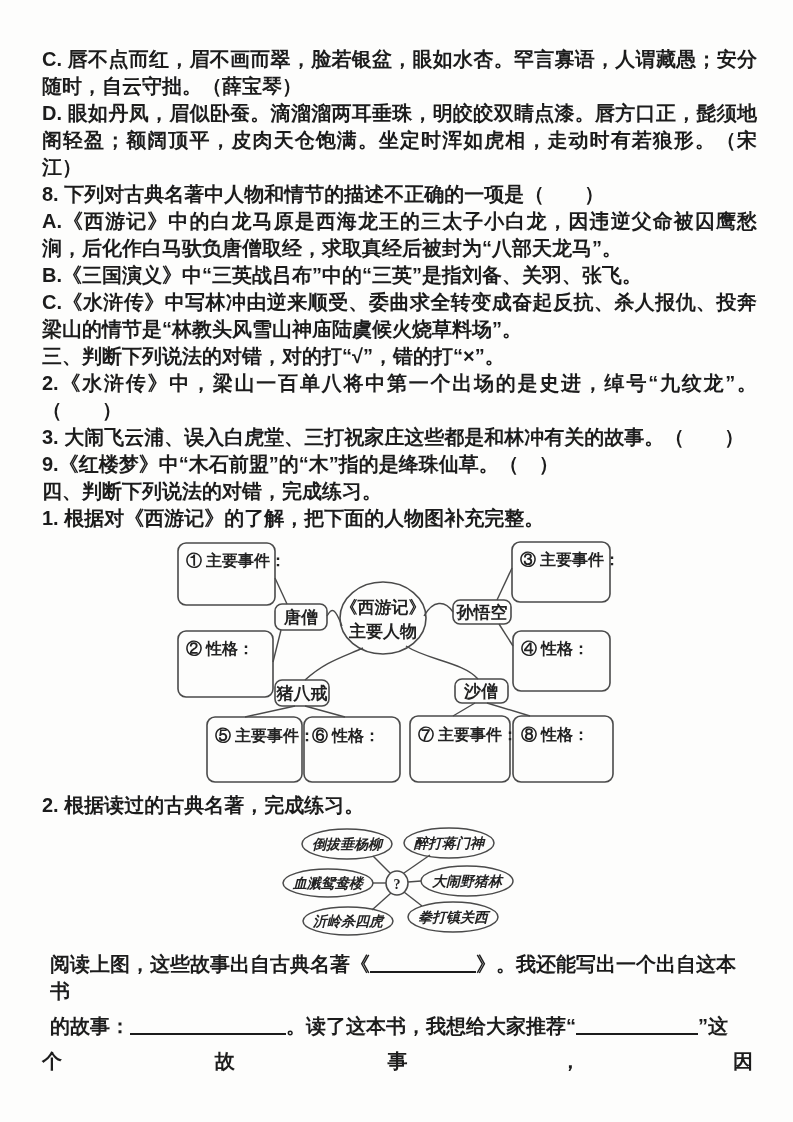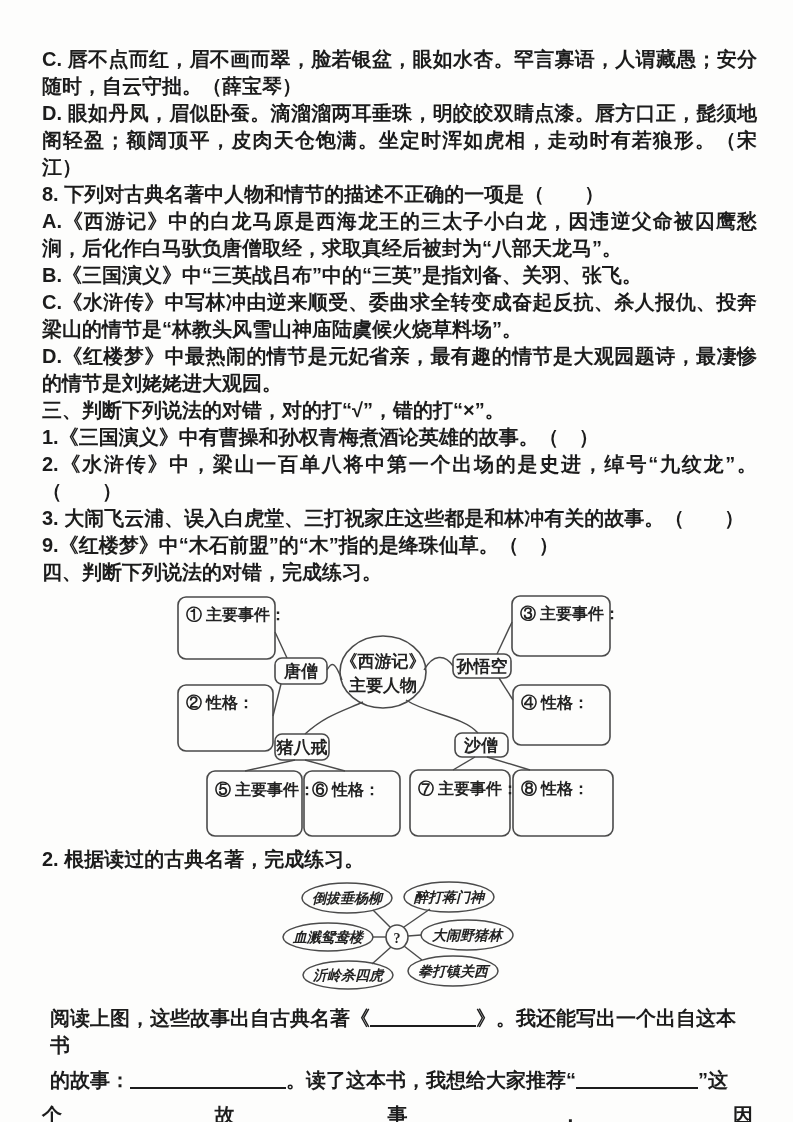--- a/index.html
+++ b/index.html
@@ -51,27 +51,26 @@
 <body>
 
 <div class="page">
   <div class="text-flow">
     <p>C. 唇不点而红，眉不画而翠，脸若银盆，眼如水杏。罕言寡语，人谓藏愚；安分随时，自云守拙。（薛宝琴）</p>
     <p>D. 眼如丹凤，眉似卧蚕。滴溜溜两耳垂珠，明皎皎双睛点漆。唇方口正，髭须地阁轻盈；额阔顶平，皮肉天仓饱满。坐定时浑如虎相，走动时有若狼形。（宋江）</p>
     <p>8. 下列对古典名著中人物和情节的描述不正确的一项是（　　）</p>
     <p>A.《西游记》中的白龙马原是西海龙王的三太子小白龙，因违逆父命被囚鹰愁涧，后化作白马驮负唐僧取经，求取真经后被封为“八部天龙马”。</p>
     <p>B.《三国演义》中“三英战吕布”中的“三英”是指刘备、关羽、张飞。</p>
     <p>C.《水浒传》中写林冲由逆来顺受、委曲求全转变成奋起反抗、杀人报仇、投奔梁山的情节是“林教头风雪山神庙陆虞候火烧草料场”。</p>
-    <p>D.《红楼梦》中最热闹的情节是元妃省亲，最有趣的情节是大观园题诗，最凄惨的情节是刘姥姥进大观园。</p>
     <p>三、判断下列说法的对错，对的打“√”，错的打“×”。</p>
-    <p>1.《三国演义》中有曹操和孙权青梅煮酒论英雄的故事。（　）</p>
     <p>2.《水浒传》中，梁山一百单八将中第一个出场的是史进，绰号“九纹龙”。（　　）</p>
     <p>3. 大闹飞云浦、误入白虎堂、三打祝家庄这些都是和林冲有关的故事。（　　）</p>
     <p>9.《红楼梦》中“木石前盟”的“木”指的是绛珠仙草。（　）</p>
     <p>四、判断下列说法的对错，完成练习。</p>
+    <p>1. 根据对《西游记》的了解，把下面的人物图补充完整。</p>
   </div>
 
   <div class="diagram1-wrap">
     <svg width="500" height="252" viewBox="0 0 500 252">
       <g>
         <path class="d1-line" d="M 110 44 L 122 70"></path>
         <path class="d1-line" d="M 116 96 L 108 128"></path>
         <path class="d1-line" d="M 177 92 C 170 74, 167 73, 162 82"></path>
         <path class="d1-line" d="M 259 82 C 268 66, 280 66, 288 78"></path>
         <path class="d1-line" d="M 332 66 L 347 34"></path>

